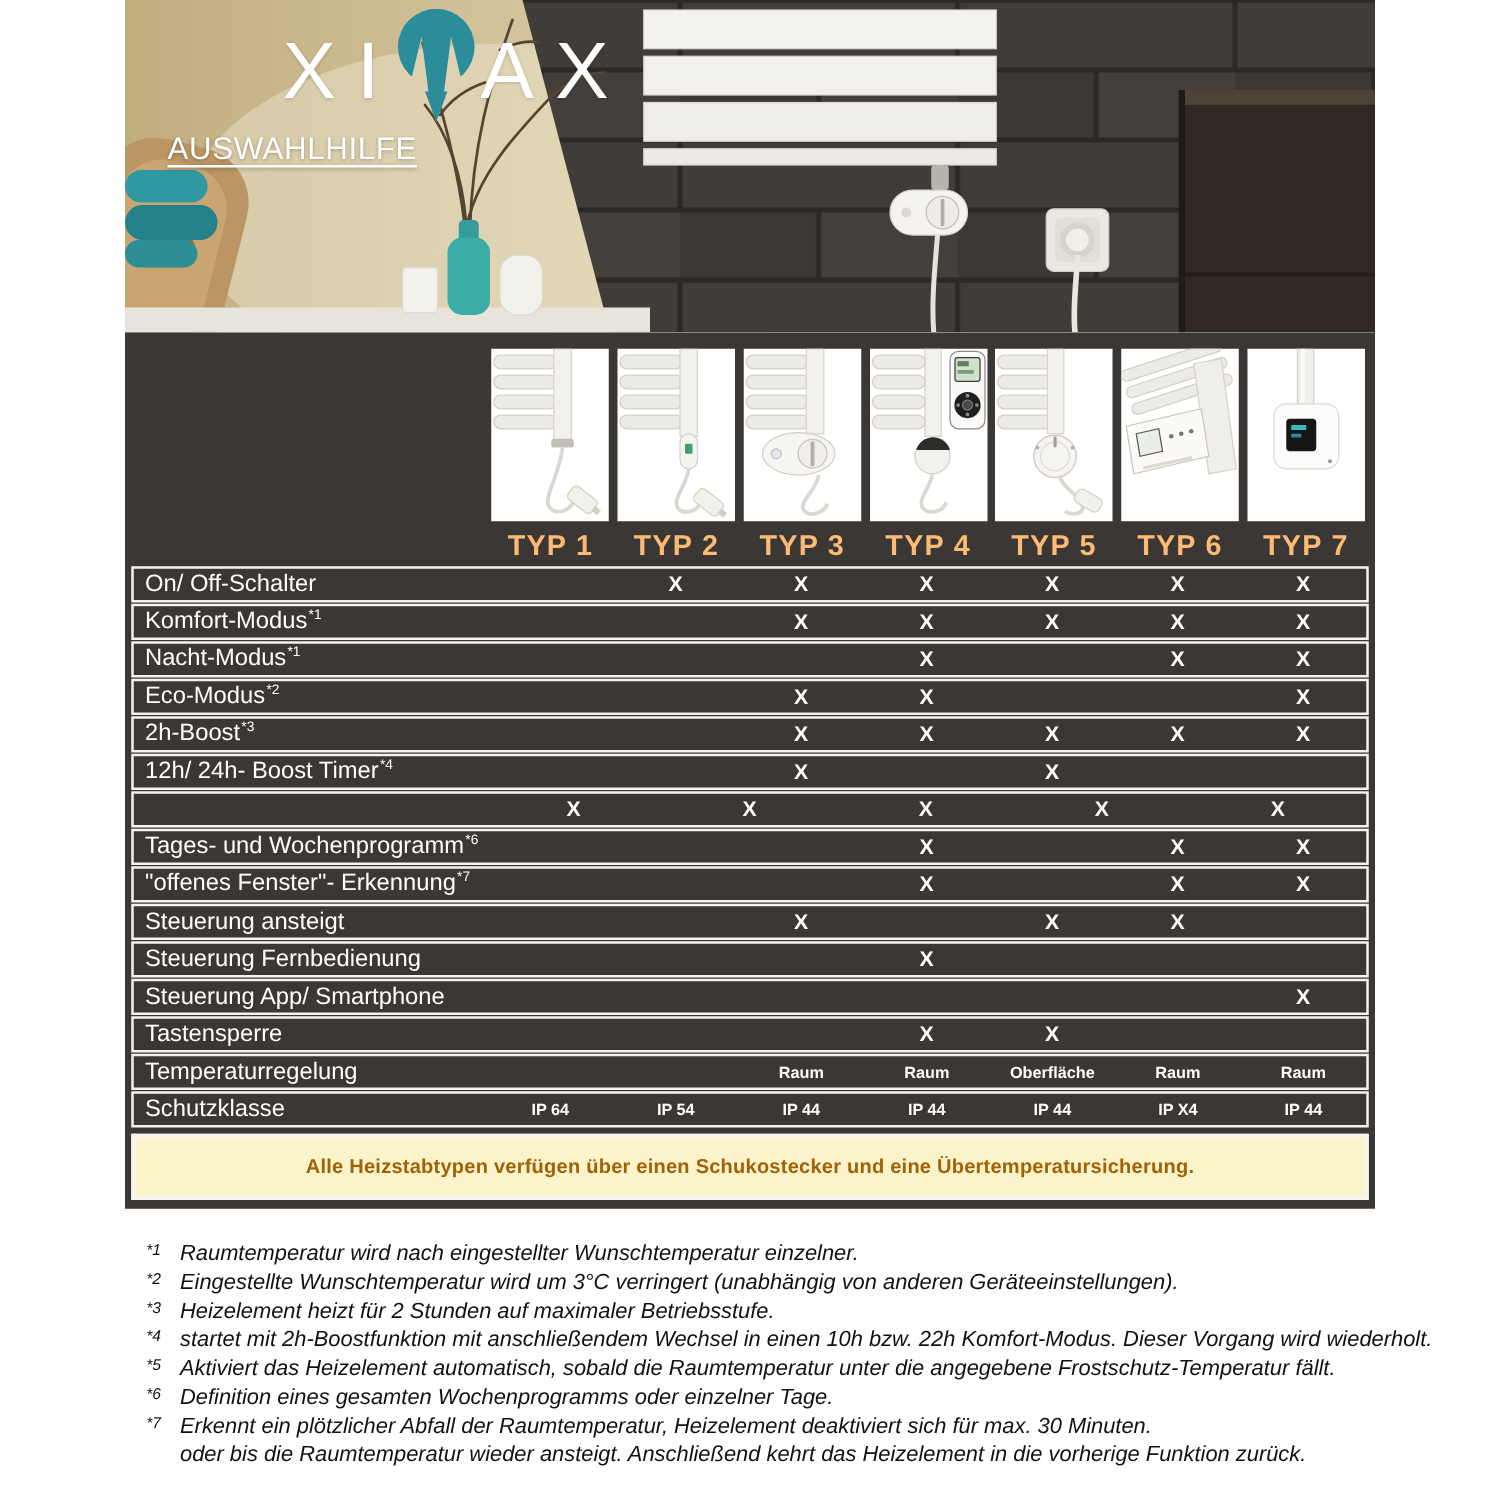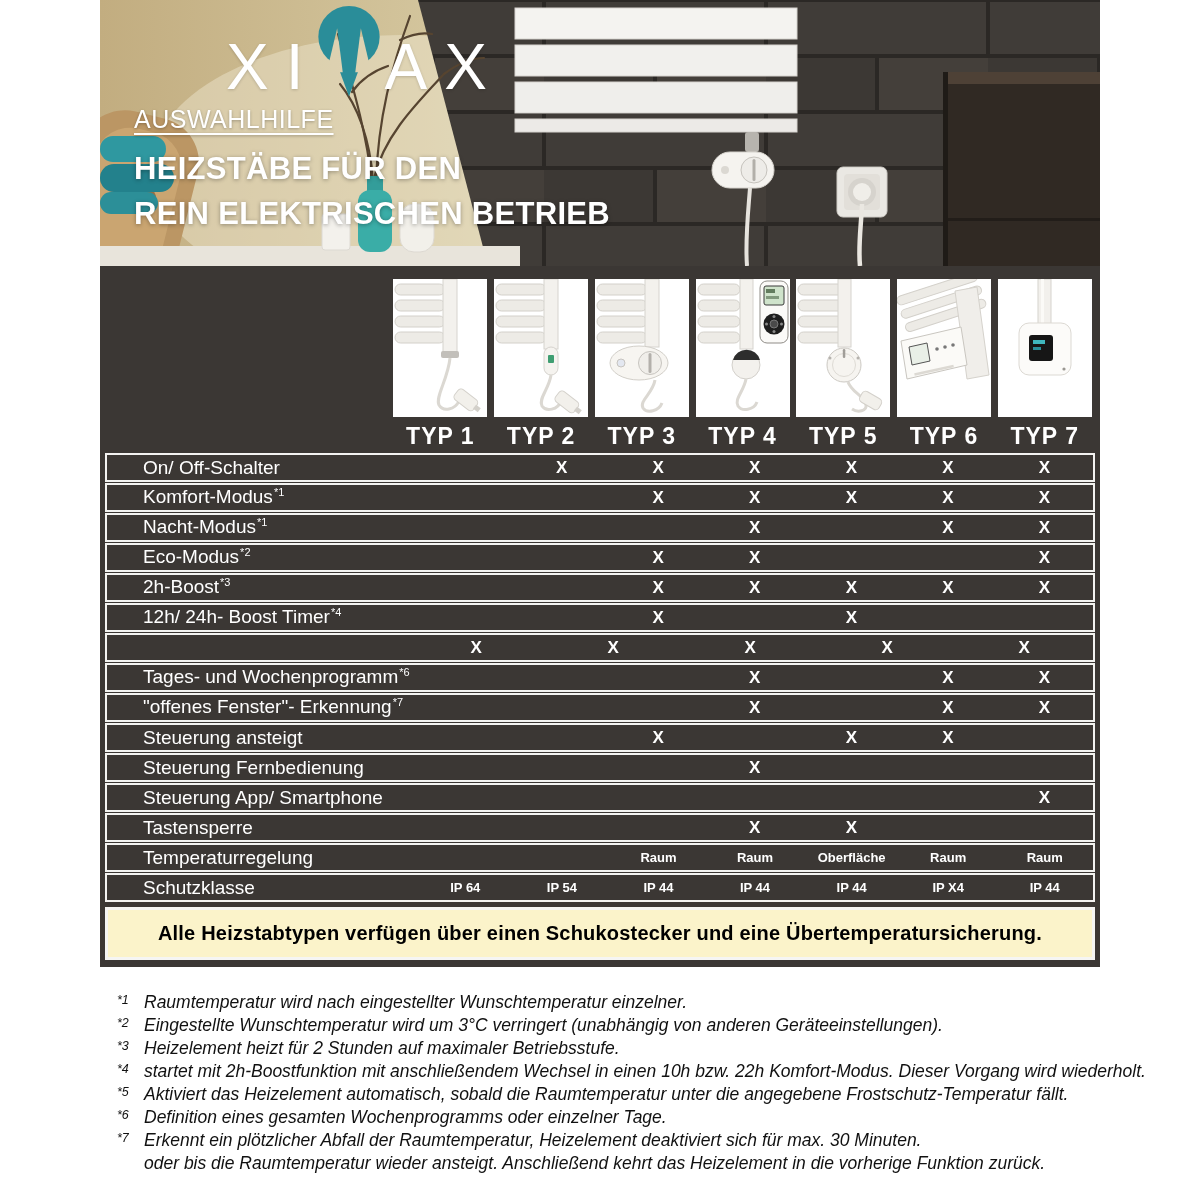--- a/index.html
+++ b/index.html
@@ -3,40 +3,40 @@
 <meta charset="utf-8">
 <style>
   * { box-sizing: border-box; margin: 0; padding: 0; }
   html,body { background:#ffffff; }
   body { width:1200px; height:1200px; font-family:"Liberation Sans", sans-serif; position:relative; }
   .page { position:relative; width:1200px; height:1200px; overflow:hidden; background:#fff; }
 
   
   .hero { position:absolute; left:100px; top:0; width:1000px; height:266px; overflow:hidden; }
   .hero svg.scene { position:absolute; left:0; top:0; }
-  .logo { position:absolute; left:126px; top:8px; height:96px; display:flex; align-items:flex-end; color:#fff; font-size:64px; letter-spacing:17px; font-weight:400; text-shadow:0 1px 3px rgba(0,0,0,.18); }
+  .logo { position:absolute; left:126px; top:8px; height:96px; display:flex; align-items:center; color:#fff; font-size:64px; letter-spacing:17px; font-weight:400; text-shadow:0 1px 3px rgba(0,0,0,.18); }
   .logo .pin { margin:0 0 6px -6px; }
   .eyebrow { position:absolute; left:34px; top:105px; color:#fff; font-size:25px; font-weight:normal; letter-spacing:.5px; text-decoration:underline; text-underline-offset:5px; text-shadow:0 1px 3px rgba(0,0,0,.3); }
   .hero-title { position:absolute; left:34px; top:146px; color:#fff; font-size:31px; font-weight:bold; line-height:45px; letter-spacing:.3px; text-shadow:0 1px 4px rgba(0,0,0,.35); }
 
   
   .board { position:absolute; left:100px; top:266px; width:1000px; height:701px; background:#3b3734; }
   .products-row { position:absolute; left:290px; right:5px; top:13px; height:138px; display:flex; }
   .product-cell { flex:1; display:flex; justify-content:center; }
   .product-canvas { width:94px; height:138px; background:#ffffff; }
   .typ-row { position:absolute; left:290px; right:5px; top:155px; height:30px; display:flex; align-items:center; }
-  .typ-label { flex:1; text-align:center; color:#ffffff; font-weight:bold; font-size:23px; letter-spacing:1px; }
+  .typ-label { flex:1; text-align:center; color:#fdba74; font-weight:bold; font-size:23px; letter-spacing:1px; }
   .grid { position:absolute; left:5px; right:5px; top:187px; }
-  .feature-row { display:flex; align-items:center; height:29px; margin-bottom:1px; border:2px solid #f3f3f1;padding-left:27px; }
+  .feature-row { display:flex; align-items:center; height:29px; margin-bottom:1px; border:2px solid #f3f3f1; }
   .f-label { flex:0 0 283px; padding-left:9px; color:#fff; font-size:19px; white-space:nowrap; }
   .f-label sup { font-size:11px; margin-left:1px; }
   .f-cell { flex:1; text-align:center; color:#fff; font-weight:bold; font-size:17px; letter-spacing:.5px; }
   .f-cell.txt { font-size:13px; letter-spacing:0; }
   .banner { position:absolute; left:5px; right:5px; top:641px; height:53px; background:#fbf3ca; border:3px solid #f5f5f3; display:flex; align-items:center; justify-content:center; }
-  .banner span { color:#000000; font-weight:bold; font-size:20px; letter-spacing:.2px; }
+  .banner span { color:#a16207; font-weight:bold; font-size:16px; letter-spacing:.2px; }
 
   
   .footnotes { position:absolute; left:117px; top:991px; width:985px; }
   .fn { position:relative; padding-left:27px; font-style:italic; font-size:17.5px; line-height:23px; color:#111; white-space:nowrap; }
   .fn sup { position:absolute; left:0; top:-2px; font-size:12.5px; font-style:italic; }
 </style>
 </head>
 <body>
 
 <div class="page">
@@ -137,24 +137,20 @@
             <polygon points="18,95 33,32 41,95" fill="black"></polygon>
             <polygon points="82,95 67,32 59,95" fill="black"></polygon>
           </mask>
         </defs>
         <rect width="100" height="132" fill="#2a8d99" mask="url(#pinmask)"></rect>
       </svg>
       <span>AX</span>
     </div>
 
     <div class="eyebrow">AUSWAHLHILFE</div>
-    <div class="hero-title">
-      <div>HEIZSTÄBE FÜR DEN</div>
-      <div>REIN ELEKTRISCHEN BETRIEB</div>
-    </div>
   </div>
 
   <div class="board">
 
     <div class="products-row">
       <div class="product-cell">
           <div class="product-canvas">
         <svg width="94" height="138" viewBox="0 0 94 138">
           <g fill="#edebe6" stroke="#d3d0ca">
                 <rect x="2" y="5" width="50" height="11" rx="5.5"></rect>

